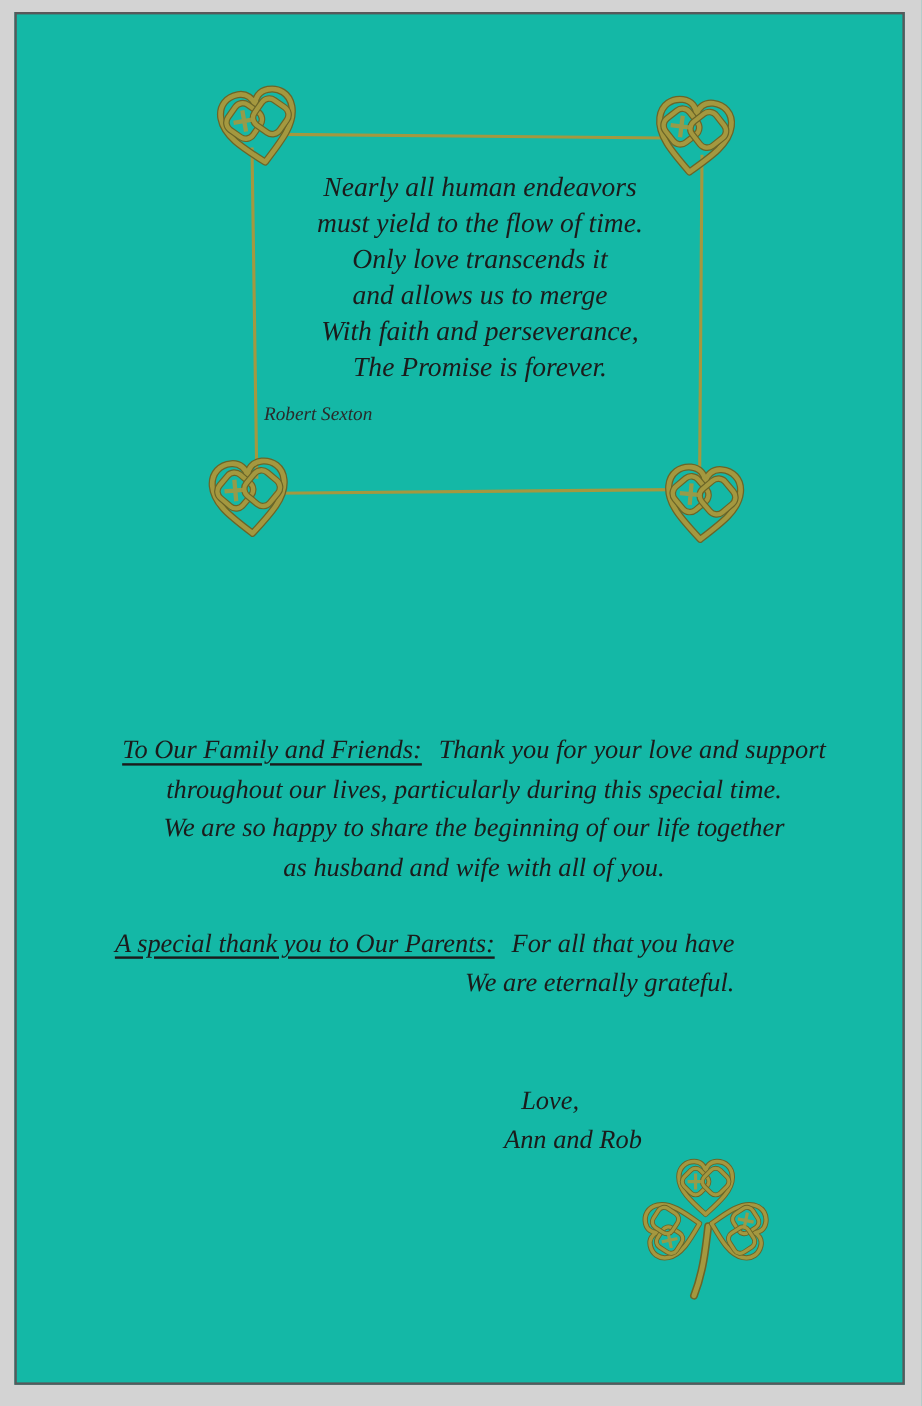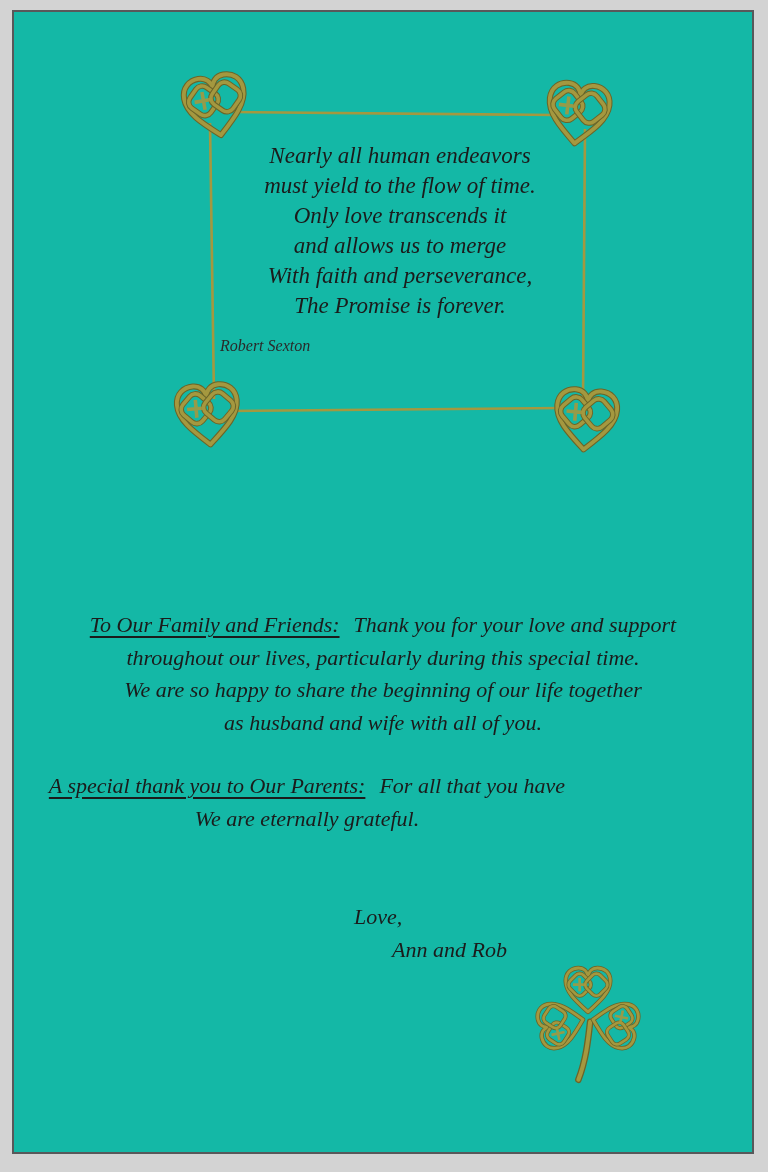--- a/index.html
+++ b/index.html
@@ -54,48 +54,50 @@
     font-style: italic;
     color: #2a2a2a;
   }
   
   .script-text {
     font-style: italic;
     font-size: 22px;
     line-height: 32.5px;
     color: #1b1b1b;
     text-align: center;
+    margin-left: 12px;
   }
   .script-line { white-space: nowrap; }
   .msg-family {
     position: absolute;
     left: 0;
     width: 738px;
     top: 597px;
   }
   .msg-parents {
     position: absolute;
     left: 0;
     width: 586px;
     top: 758px;
+    text-align: right;
   }
   .underlined {
     text-decoration: underline;
     text-underline-offset: 4px;
   }
   .after-heading { margin-left: 14px; }
   .closing {
     position: absolute;
-    left: 340px;
+    left: 368px;
     top: 888px;
     font-style: italic;
     font-size: 22px;
     line-height: 33px;
     color: #1b1b1b;
-    text-align: left;
+    text-align: center;
   }
   .closing .signature-line { padding-left: 38px; white-space: nowrap; font-style: italic; }
   
   .shamrock-wrap {
     position: absolute;
     left: 518px;
     top: 952px;
     width: 112px;
     height: 120px;
   }

